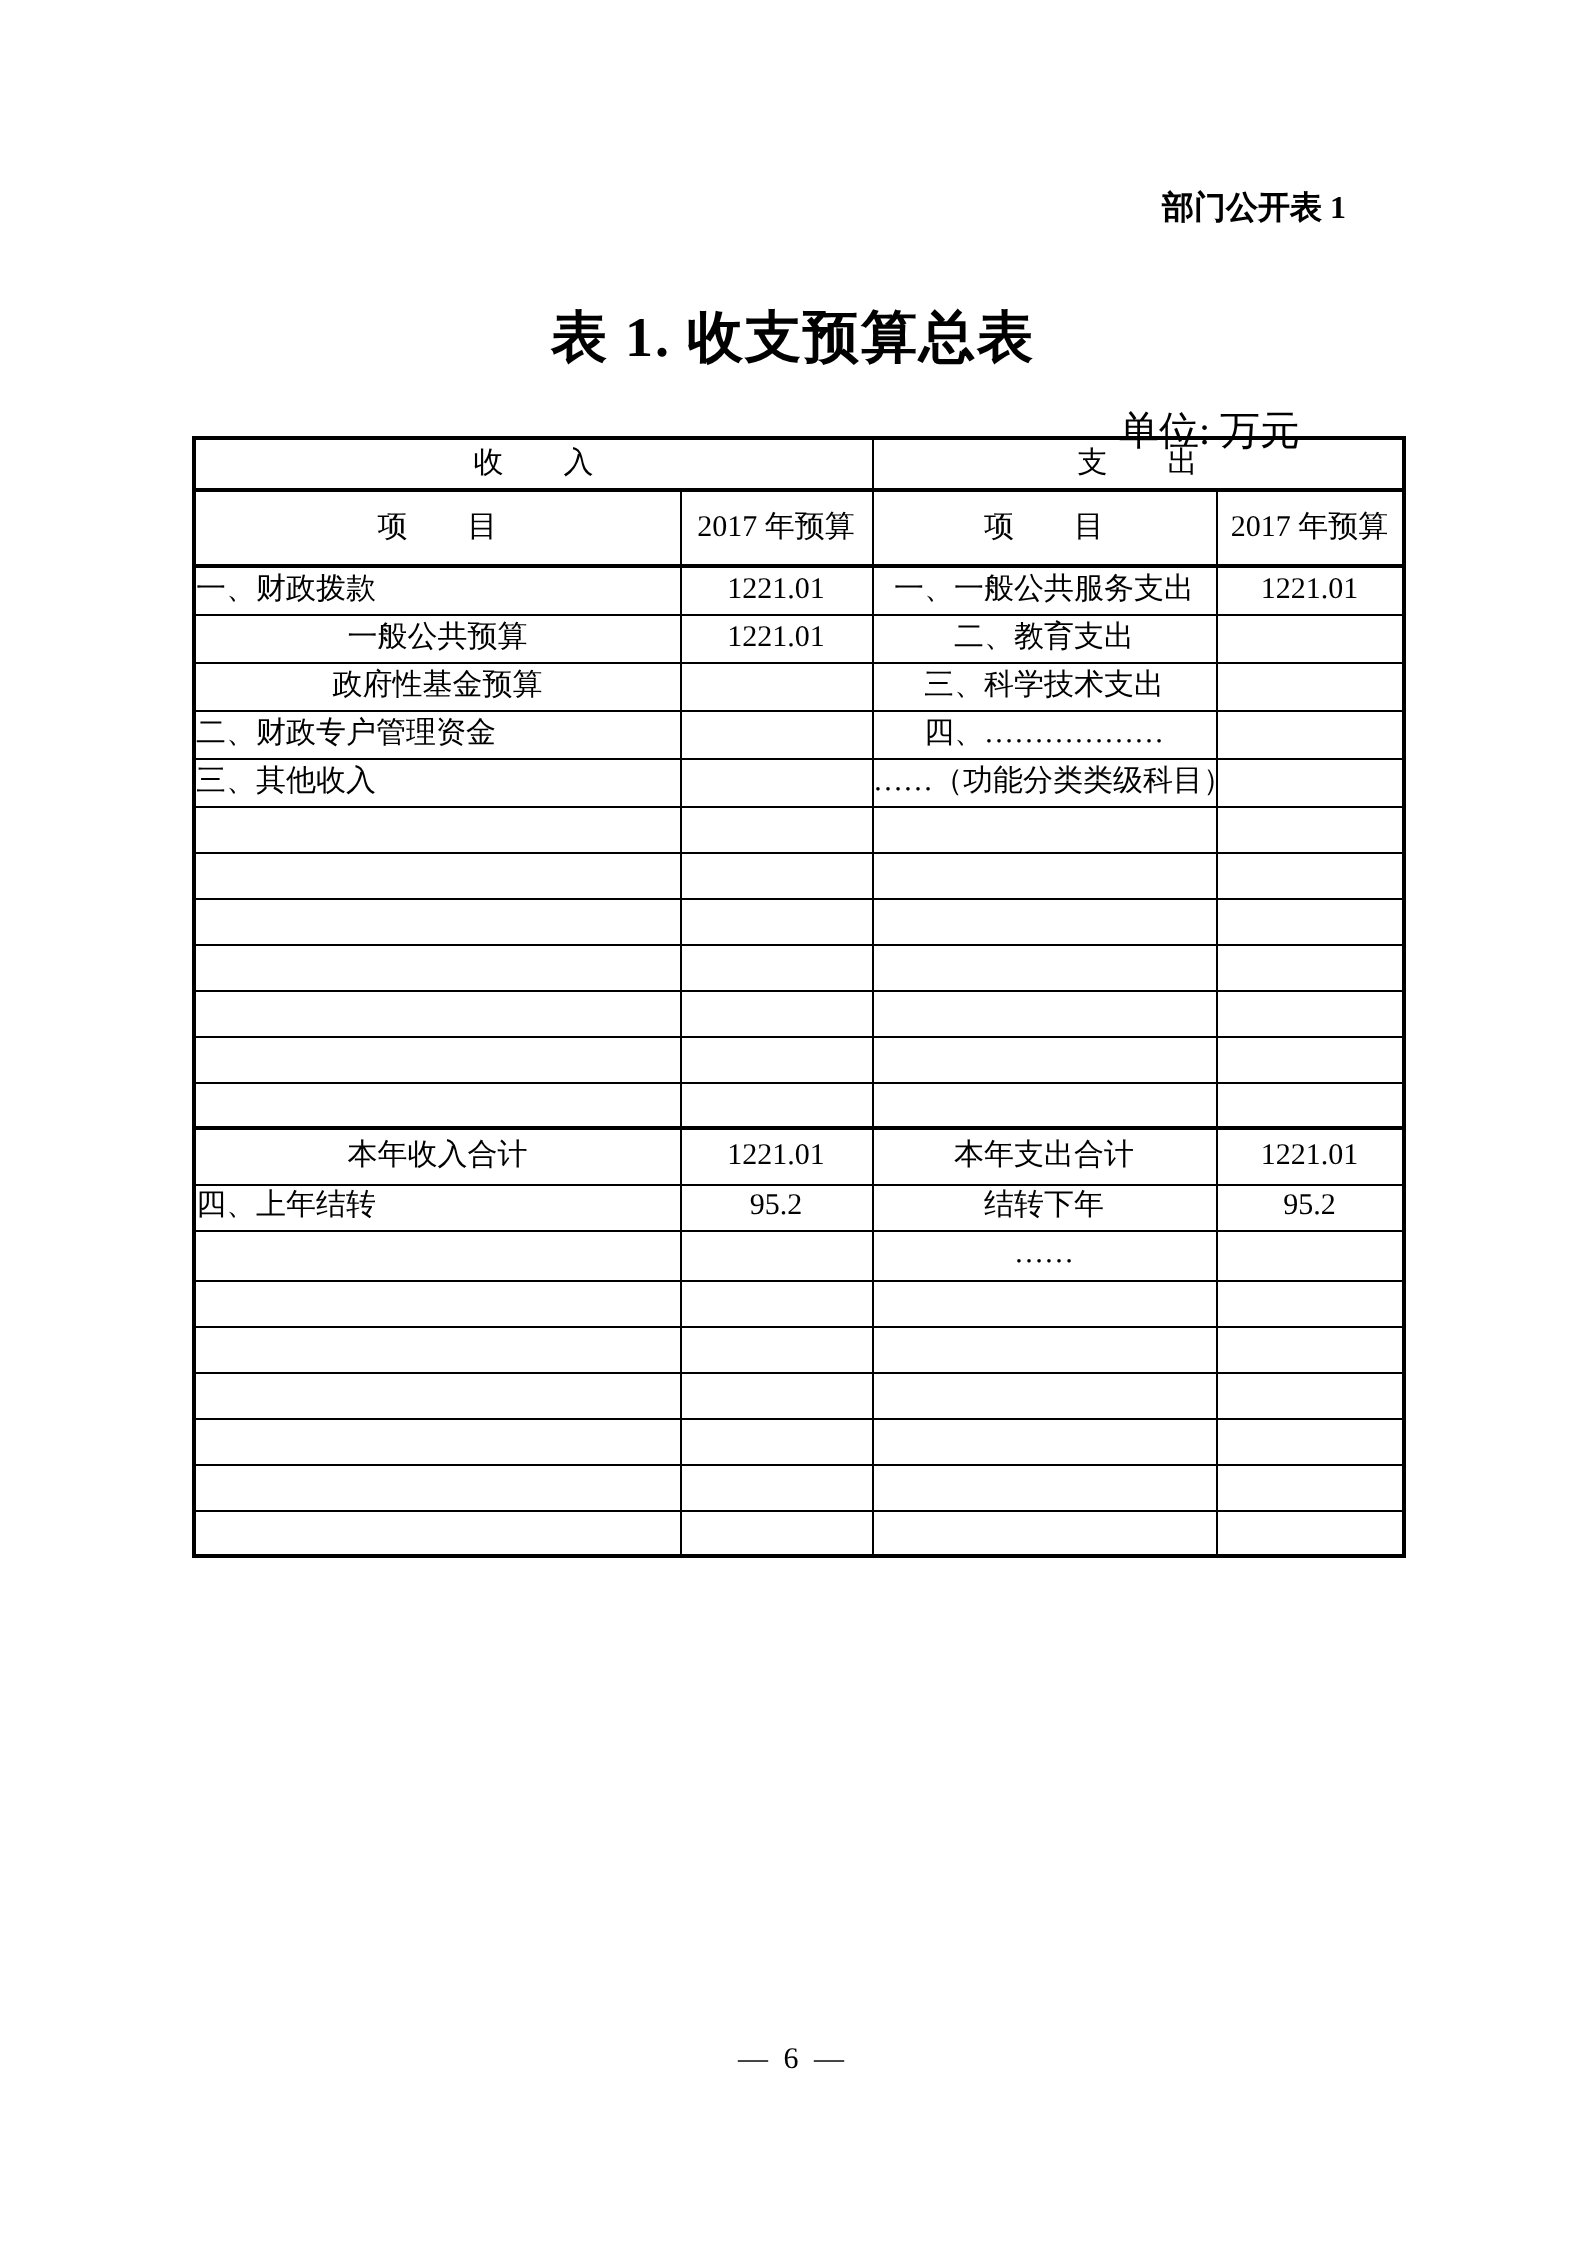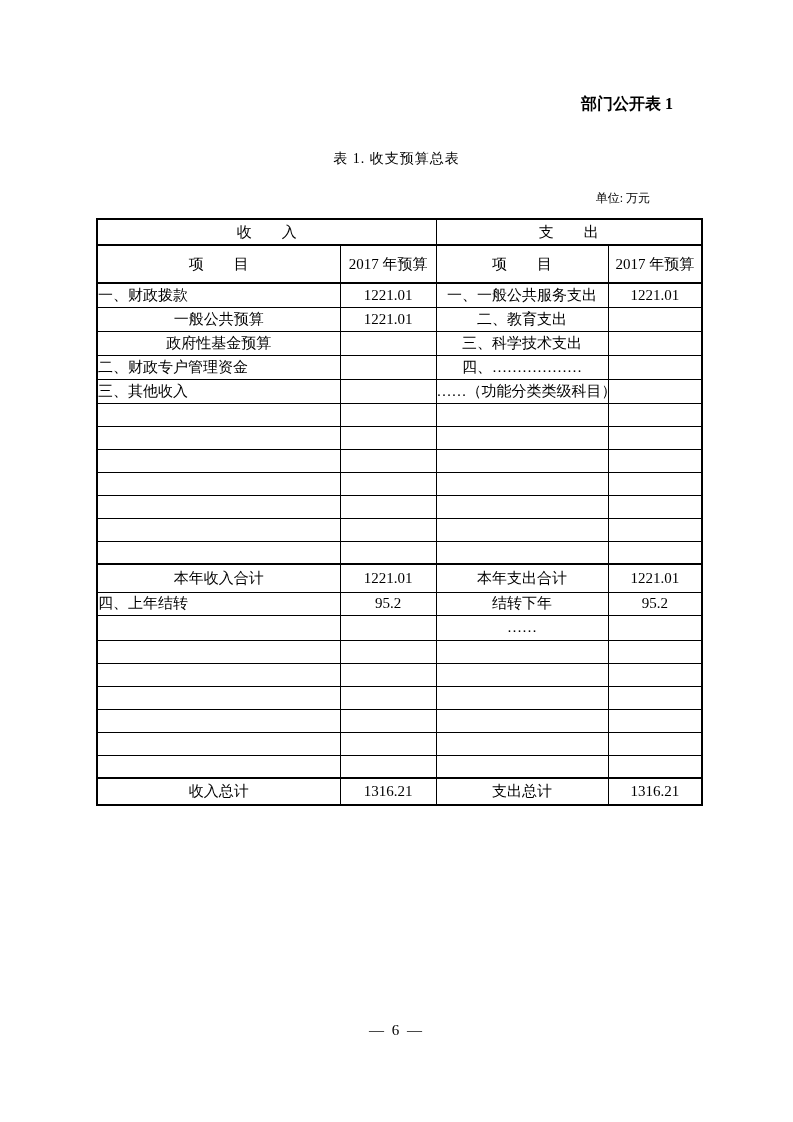--- a/index.html
+++ b/index.html
@@ -23,30 +23,30 @@
     font-size: 16px;
     font-weight: bold;
     white-space: nowrap;
   }
   .doc-title {
     position: absolute;
     top: 150px;
     left: 0;
     right: 0;
     text-align: center;
-    font-size: 14px;
-    font-weight: normal;
+    font-size: 28px;
+    font-weight: bold;
     letter-spacing: 1px;
     white-space: nowrap;
   }
   .unit-note {
     position: absolute;
-    top: 190px;
+    top: 202px;
     right: 143px;
-    font-size: 12px;
+    font-size: 20px;
     white-space: nowrap;
   }
   table.budget {
     position: absolute;
     left: 96px;
     top: 218px;
     width: 605px;
     border-collapse: collapse;
     table-layout: fixed;
     border: 2px solid #000;
@@ -241,24 +241,18 @@
         <td class="center mid"></td>
         <td class="center"></td>
       </tr>
       <tr class="blank">
         <td class="left"></td>
         <td class="center"></td>
         <td class="center mid"></td>
         <td class="center"></td>
       </tr>
 
-      <tr class="grand">
-        <td class="center">收入总计</td>
-        <td class="center">1316.21</td>
-        <td class="center mid">支出总计</td>
-        <td class="center">1316.21</td>
-      </tr>
     </tbody>
   </table>
 
   <div class="footer">— 6 —</div>
 
 </div>
 
 </body></html>

